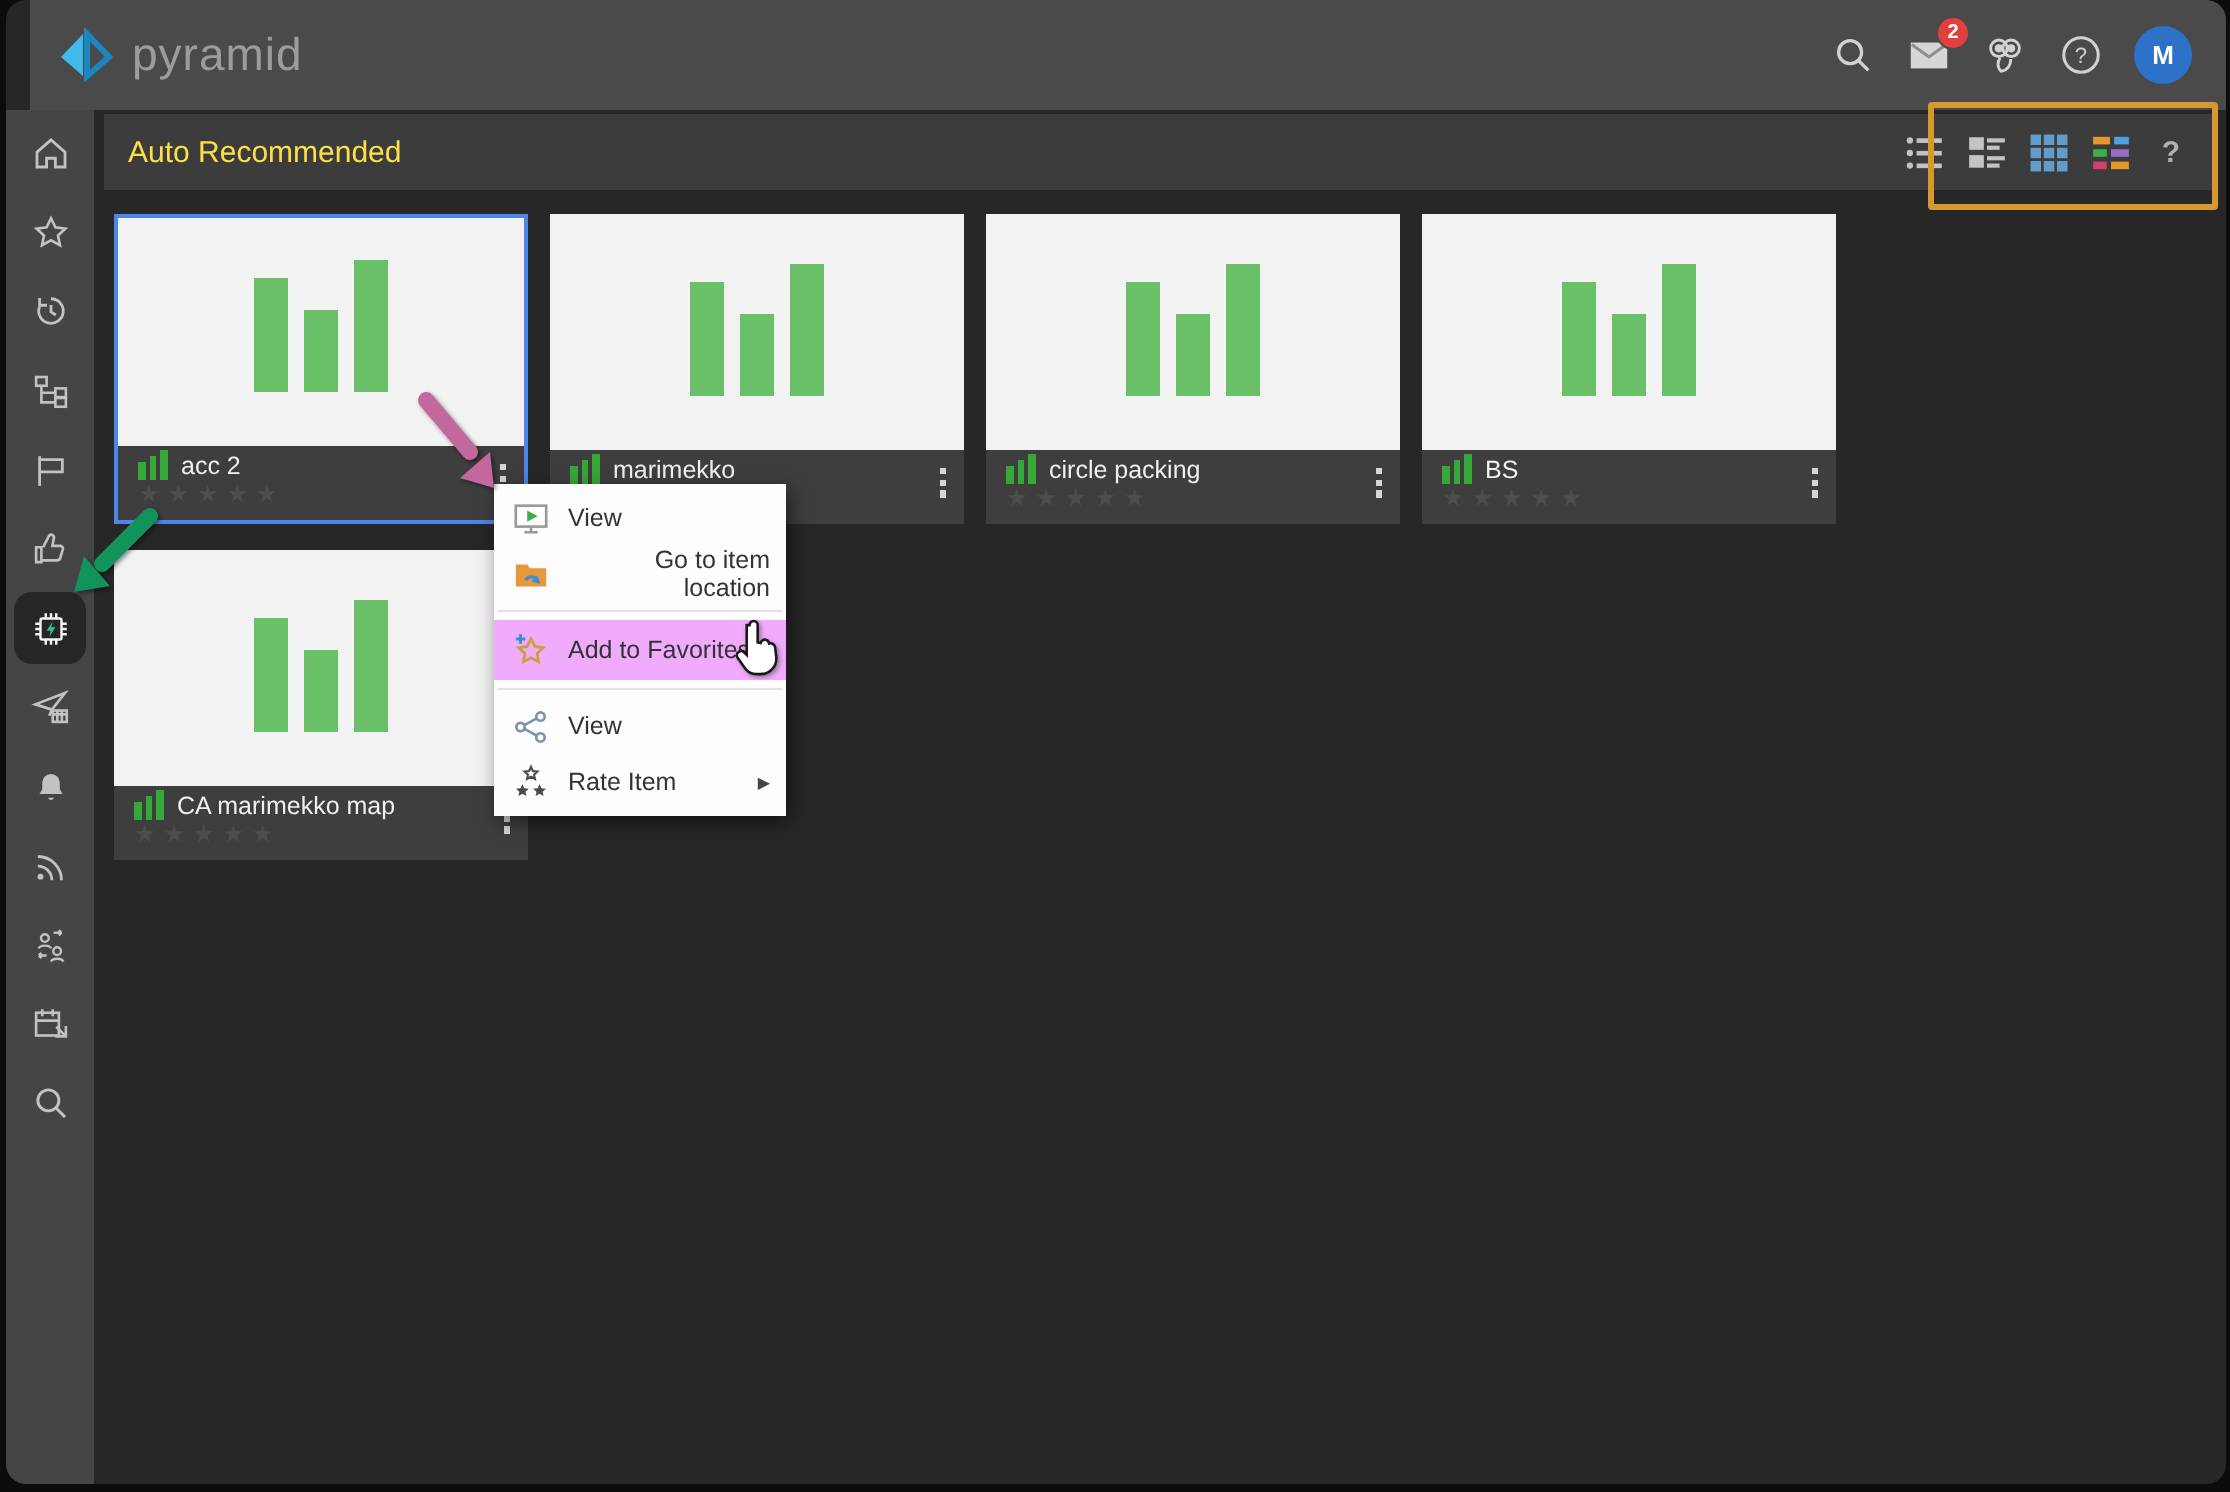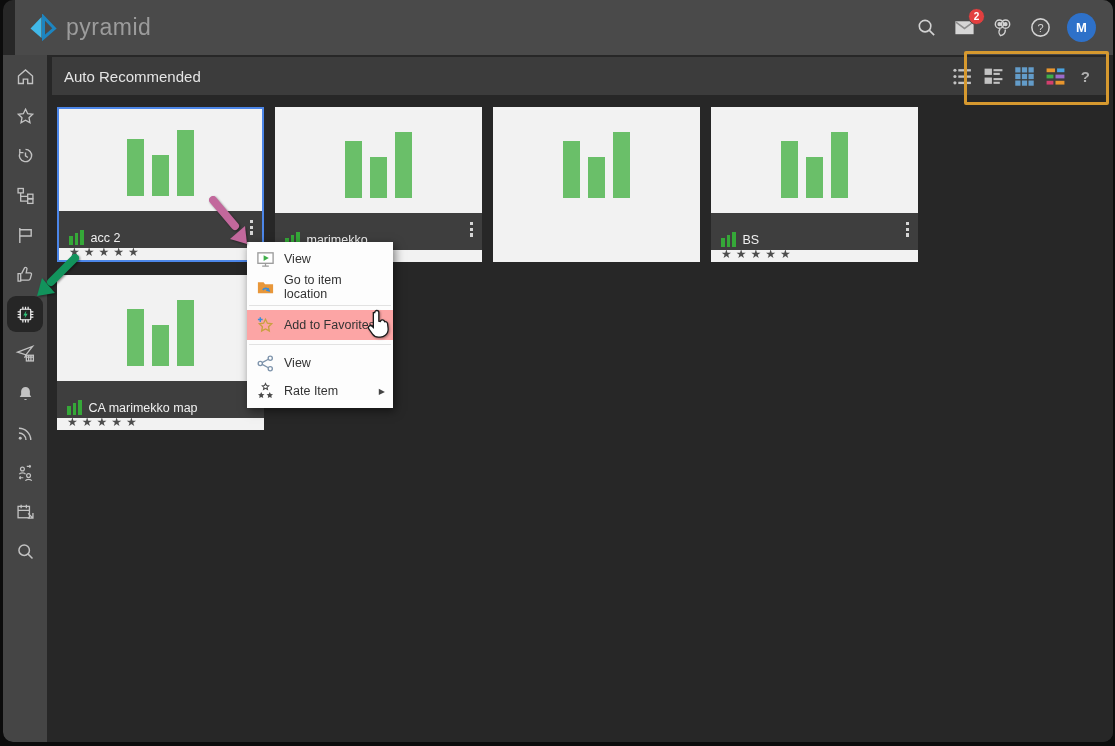--- a/index.html
+++ b/index.html
@@ -26,46 +26,46 @@
     border-bottom-left-radius:10px;display:flex;flex-direction:column;padding-top:2px;z-index:1;}
   .sb-item{height:39.6px;display:flex;align-items:center;justify-content:center;}
   .sb-box{width:36px;height:36px;display:flex;align-items:center;justify-content:center;border-radius:9px;}
   .sb-item.active .sb-box{background:#262626;}
   .sb-ic{width:21px;height:21px;color:#c2c2c2;display:block;}
   .sb-ic svg{width:100%;height:100%;display:block;}
   
   .content{position:absolute;left:44px;top:55px;right:0;bottom:0;background:#272727;}
   .page-header{position:absolute;left:5px;right:5px;top:2px;height:38px;background:#3c3c3c;
     display:flex;align-items:center;padding:0 12px;box-sizing:border-box;}
-  .page-title{color:#e5e5e5;font-size:15px;}
+  .page-title{color:#fde047;font-size:15px;}
   .view-modes{margin-left:auto;display:flex;align-items:center;gap:10px;padding-right:6px;}
   .vm-btn{width:21px;height:21px;}
   .vm-btn svg{width:100%;height:100%;display:block;}
   .vm-help{color:#b0b0b0;font-weight:bold;font-size:15px;margin-left:5px;}
   
   .tile{position:absolute;width:207px;height:155px;background:#f2f2f2;box-sizing:border-box;z-index:1;}
   .tile.selected{border:2px solid #4c86e8;}
   .tile-body{position:absolute;left:0;right:0;top:0;bottom:37px;display:flex;align-items:flex-end;
     justify-content:center;gap:8px;padding-bottom:27px;}
   .bar{width:17px;background:#6abf69;}
-  .tile-footer{position:absolute;left:0;right:0;bottom:12px;height:37px;background:#3e3e3e;
-    padding:19px 8px 3px 10px;box-sizing:border-box;}
+  .tile-footer{position:absolute;left:0;right:0;bottom:0;height:37px;background:#3e3e3e;
+    padding:2px 8px 3px 10px;box-sizing:border-box;}
   .tf-row{display:flex;align-items:center;gap:7px;}
   .mini-bars{display:flex;align-items:flex-end;gap:2px;height:15px;}
   .mini-bars i{display:block;width:3.5px;background:#35a838;}
   .tile-title{color:#f0f0f0;font-size:12.5px;white-space:nowrap;}
   .tile-stars{color:#4d4d4d;font-size:12px;letter-spacing:4px;line-height:1;margin-top:1px;}
   .dots-btn{position:absolute;right:9px;top:9px;display:flex;flex-direction:column;gap:2.5px;cursor:pointer;}
   .dots-btn i{width:3.2px;height:3.2px;background:#d6d6d6;display:block;}
   
   .menu{position:absolute;left:244px;top:242px;width:146px;background:#fdfdfd;
-    box-shadow:2px 3px 9px rgba(0,0,0,.5);padding:3px 0;z-index:5;}
+    box-shadow:2px 3px 9px rgba(0,0,0,.5);padding:3px 0;z-index:5;text-align:right;}
   .menu-item{display:flex;align-items:center;gap:9px;height:28px;padding:0 8px 0 9px;
     font-size:12.5px;color:#333;position:relative;cursor:default;}
-  .menu-item.hl{background:#fca5a5;height:30px;}
+  .menu-item.hl{background:#f0abfc;height:30px;}
   .mi-ic{width:19px;height:19px;flex:none;}
   .mi-ic svg{width:100%;height:100%;display:block;}
   .mi-arrow{margin-left:auto;font-size:8px;color:#444;}
   .menu-sep{height:1px;background:#e2e2e2;margin:4px 2px;}
   
   .ann{position:absolute;z-index:7;pointer-events:none;}
   .ann svg{width:100%;height:100%;display:block;filter:drop-shadow(1px 1px 1px rgba(0,0,0,.45));}
   .hl-box{left:961px;top:51px;width:139px;height:48px;border:3px solid #d6992f;border-radius:2px;}
   .pink-arrow{left:202px;top:196px;width:48px;height:52px;}
   .green-arrow{left:22px;top:248px;width:58px;height:58px;}
@@ -360,20 +360,36 @@
               <i></i>
               <i></i>
             </span>
           </div>
         </div>
         <div class="tile" style="left: 446px; top: 52px;">
           <div class="tile-body">
             <div class="bar" style="height: 57px;"></div>
             <div class="bar" style="height: 41px;"></div>
             <div class="bar" style="height: 66px;"></div>
+          </div>
+          <div class="tile-footer">
+            <div class="tf-row">
+              <span class="mini-bars">
+                <i style="height: 9px;"></i>
+                <i style="height: 12px;"></i>
+                <i style="height: 15px;"></i>
+              </span>
+              <span class="tile-title">circle packing</span>
+            </div>
+            <div class="tile-stars">★★★★★</div>
+            <span class="dots-btn">
+              <i></i>
+              <i></i>
+              <i></i>
+            </span>
           </div>
         </div>
         <div class="tile" style="left: 664px; top: 52px;">
           <div class="tile-body">
             <div class="bar" style="height: 57px;"></div>
             <div class="bar" style="height: 41px;"></div>
             <div class="bar" style="height: 66px;"></div>
           </div>
           <div class="tile-footer">
             <div class="tf-row">

